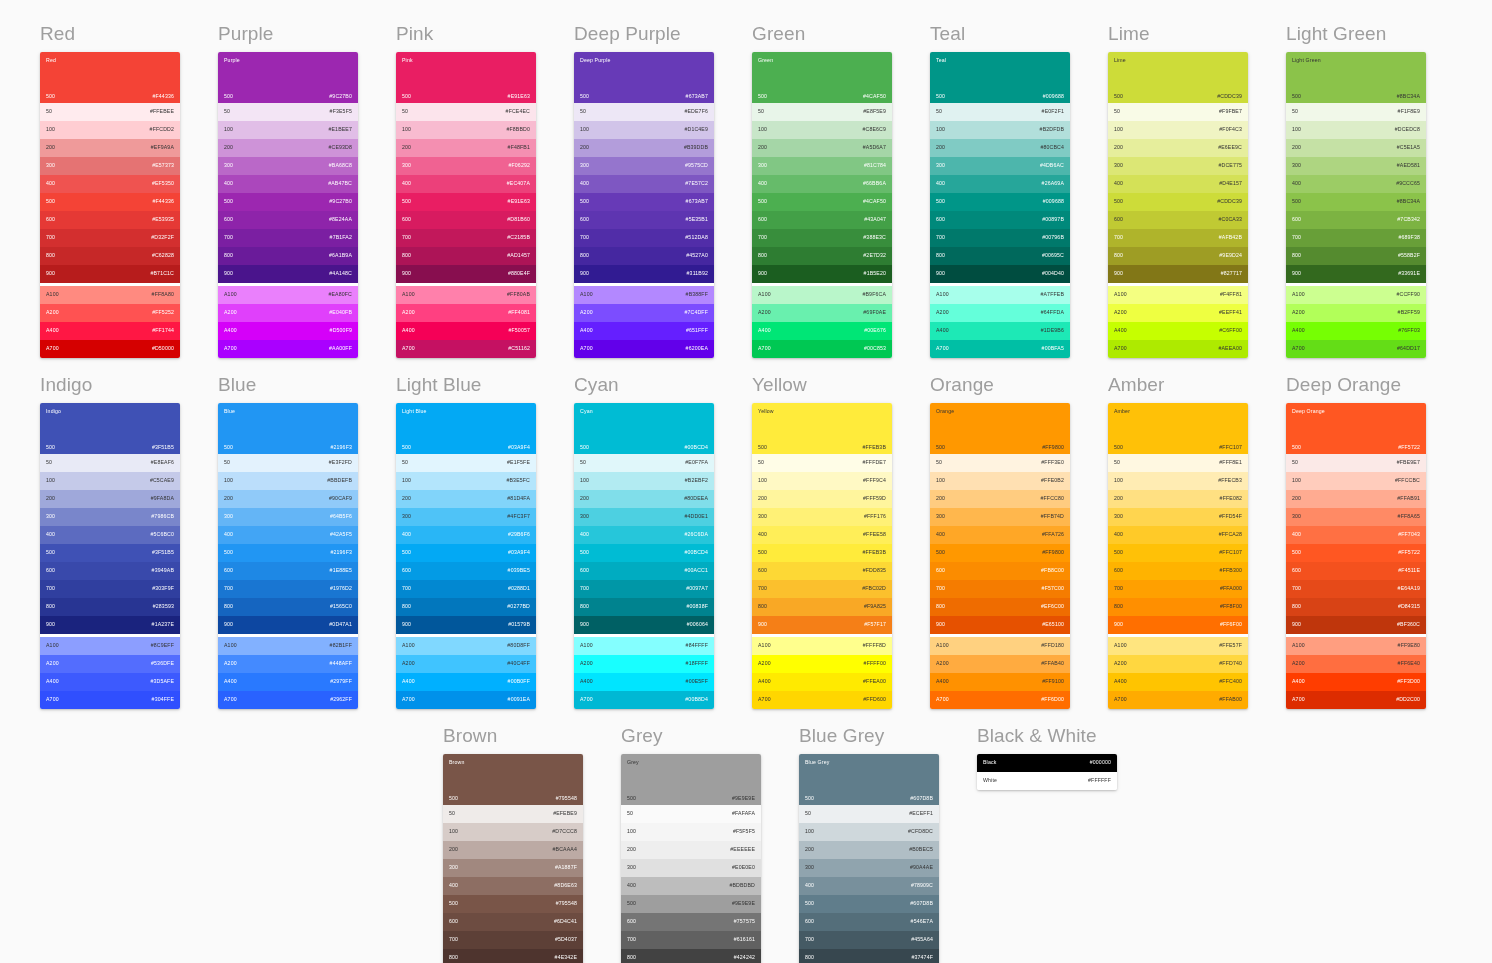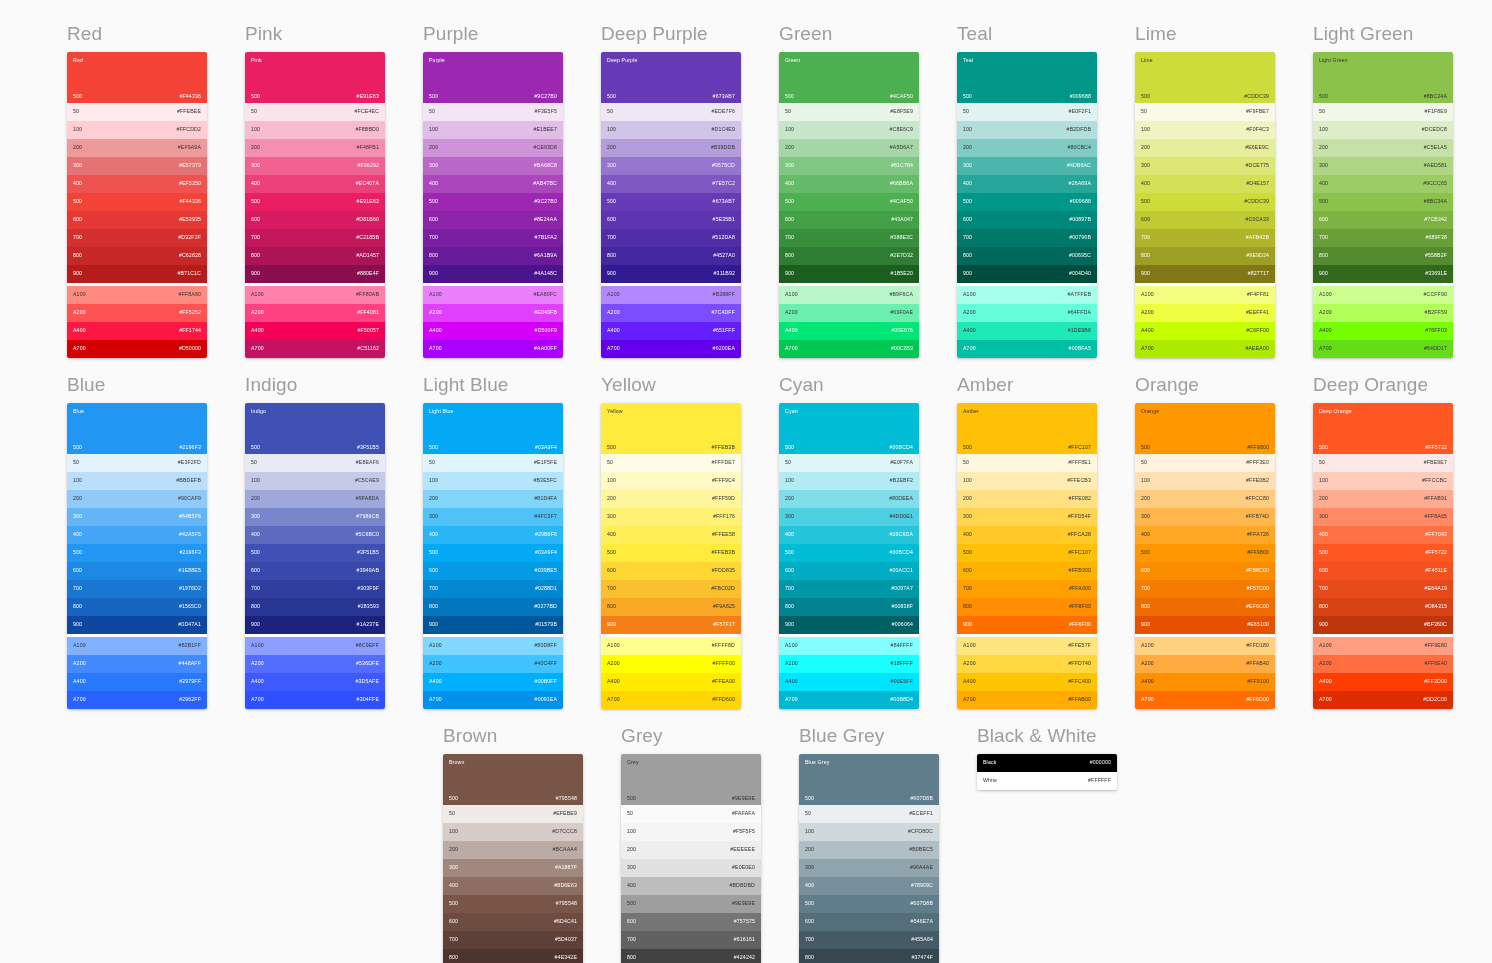--- a/index.html
+++ b/index.html
@@ -15,21 +15,21 @@
   #board {
     position: relative;
     width: 1492px;
     height: 963px;
     padding: 0;
   }
 
   .row {
     display: flex;
     gap: 38px;
-    padding-left: 67px;
+    padding-left: 40px;
   }
 
   .row-1 { padding-top: 22px; }
   .row-2 { padding-top: 15px; }
   .row-3 { padding-top: 15px; padding-left: 443px; }
 
   .palette {
     width: 140px;
     flex: 0 0 140px;
   }
@@ -153,20 +153,87 @@
             <span class="tone">A400</span>
             <span class="hex">#FF1744</span>
           </div>
           <div class="swatch" style="background: rgb(213, 0, 0); color: rgb(255, 255, 255);">
             <span class="tone">A700</span>
             <span class="hex">#D50000</span>
           </div>
         </div>
       </div>
       <div class="palette">
+        <div class="palette-title" style="color: rgb(158, 158, 158);">Purple</div>
+        <div class="card">
+          <div class="swatch hero" style="background: rgb(156, 39, 176); color: rgb(255, 255, 255);">
+            <span class="hero-name">Purple</span>
+            <span class="tone">500</span>
+            <span class="hex">#9C27B0</span>
+          </div>
+          <div class="swatch" style="background: rgb(243, 229, 245); color: rgb(51, 51, 51);">
+            <span class="tone">50</span>
+            <span class="hex">#F3E5F5</span>
+          </div>
+          <div class="swatch" style="background: rgb(225, 190, 231); color: rgb(51, 51, 51);">
+            <span class="tone">100</span>
+            <span class="hex">#E1BEE7</span>
+          </div>
+          <div class="swatch" style="background: rgb(206, 147, 216); color: rgb(51, 51, 51);">
+            <span class="tone">200</span>
+            <span class="hex">#CE93D8</span>
+          </div>
+          <div class="swatch" style="background: rgb(186, 104, 200); color: rgb(255, 255, 255);">
+            <span class="tone">300</span>
+            <span class="hex">#BA68C8</span>
+          </div>
+          <div class="swatch" style="background: rgb(171, 71, 188); color: rgb(255, 255, 255);">
+            <span class="tone">400</span>
+            <span class="hex">#AB47BC</span>
+          </div>
+          <div class="swatch" style="background: rgb(156, 39, 176); color: rgb(255, 255, 255);">
+            <span class="tone">500</span>
+            <span class="hex">#9C27B0</span>
+          </div>
+          <div class="swatch" style="background: rgb(142, 36, 170); color: rgb(255, 255, 255);">
+            <span class="tone">600</span>
+            <span class="hex">#8E24AA</span>
+          </div>
+          <div class="swatch" style="background: rgb(123, 31, 162); color: rgb(255, 255, 255);">
+            <span class="tone">700</span>
+            <span class="hex">#7B1FA2</span>
+          </div>
+          <div class="swatch" style="background: rgb(106, 27, 154); color: rgb(255, 255, 255);">
+            <span class="tone">800</span>
+            <span class="hex">#6A1B9A</span>
+          </div>
+          <div class="swatch" style="background: rgb(74, 20, 140); color: rgb(255, 255, 255);">
+            <span class="tone">900</span>
+            <span class="hex">#4A148C</span>
+          </div>
+          <div class="accent-gap"></div>
+          <div class="swatch" style="background: rgb(234, 128, 252); color: rgb(51, 51, 51);">
+            <span class="tone">A100</span>
+            <span class="hex">#EA80FC</span>
+          </div>
+          <div class="swatch" style="background: rgb(224, 64, 251); color: rgb(255, 255, 255);">
+            <span class="tone">A200</span>
+            <span class="hex">#E040FB</span>
+          </div>
+          <div class="swatch" style="background: rgb(213, 0, 249); color: rgb(255, 255, 255);">
+            <span class="tone">A400</span>
+            <span class="hex">#D500F9</span>
+          </div>
+          <div class="swatch" style="background: rgb(170, 0, 255); color: rgb(255, 255, 255);">
+            <span class="tone">A700</span>
+            <span class="hex">#AA00FF</span>
+          </div>
+        </div>
+      </div>
+      <div class="palette">
         <div class="palette-title" style="color: rgb(158, 158, 158);">Pink</div>
         <div class="card">
           <div class="swatch hero" style="background: rgb(233, 30, 99); color: rgb(255, 255, 255);">
             <span class="hero-name">Pink</span>
             <span class="tone">500</span>
             <span class="hex">#E91E63</span>
           </div>
           <div class="swatch" style="background: rgb(252, 228, 236); color: rgb(51, 51, 51);">
             <span class="tone">50</span>
             <span class="hex">#FCE4EC</span>
@@ -220,87 +287,20 @@
             <span class="tone">A400</span>
             <span class="hex">#F50057</span>
           </div>
           <div class="swatch" style="background: rgb(197, 17, 98); color: rgb(255, 255, 255);">
             <span class="tone">A700</span>
             <span class="hex">#C51162</span>
           </div>
         </div>
       </div>
       <div class="palette">
-        <div class="palette-title" style="color: rgb(158, 158, 158);">Purple</div>
-        <div class="card">
-          <div class="swatch hero" style="background: rgb(156, 39, 176); color: rgb(255, 255, 255);">
-            <span class="hero-name">Purple</span>
-            <span class="tone">500</span>
-            <span class="hex">#9C27B0</span>
-          </div>
-          <div class="swatch" style="background: rgb(243, 229, 245); color: rgb(51, 51, 51);">
-            <span class="tone">50</span>
-            <span class="hex">#F3E5F5</span>
-          </div>
-          <div class="swatch" style="background: rgb(225, 190, 231); color: rgb(51, 51, 51);">
-            <span class="tone">100</span>
-            <span class="hex">#E1BEE7</span>
-          </div>
-          <div class="swatch" style="background: rgb(206, 147, 216); color: rgb(51, 51, 51);">
-            <span class="tone">200</span>
-            <span class="hex">#CE93D8</span>
-          </div>
-          <div class="swatch" style="background: rgb(186, 104, 200); color: rgb(255, 255, 255);">
-            <span class="tone">300</span>
-            <span class="hex">#BA68C8</span>
-          </div>
-          <div class="swatch" style="background: rgb(171, 71, 188); color: rgb(255, 255, 255);">
-            <span class="tone">400</span>
-            <span class="hex">#AB47BC</span>
-          </div>
-          <div class="swatch" style="background: rgb(156, 39, 176); color: rgb(255, 255, 255);">
-            <span class="tone">500</span>
-            <span class="hex">#9C27B0</span>
-          </div>
-          <div class="swatch" style="background: rgb(142, 36, 170); color: rgb(255, 255, 255);">
-            <span class="tone">600</span>
-            <span class="hex">#8E24AA</span>
-          </div>
-          <div class="swatch" style="background: rgb(123, 31, 162); color: rgb(255, 255, 255);">
-            <span class="tone">700</span>
-            <span class="hex">#7B1FA2</span>
-          </div>
-          <div class="swatch" style="background: rgb(106, 27, 154); color: rgb(255, 255, 255);">
-            <span class="tone">800</span>
-            <span class="hex">#6A1B9A</span>
-          </div>
-          <div class="swatch" style="background: rgb(74, 20, 140); color: rgb(255, 255, 255);">
-            <span class="tone">900</span>
-            <span class="hex">#4A148C</span>
-          </div>
-          <div class="accent-gap"></div>
-          <div class="swatch" style="background: rgb(234, 128, 252); color: rgb(51, 51, 51);">
-            <span class="tone">A100</span>
-            <span class="hex">#EA80FC</span>
-          </div>
-          <div class="swatch" style="background: rgb(224, 64, 251); color: rgb(255, 255, 255);">
-            <span class="tone">A200</span>
-            <span class="hex">#E040FB</span>
-          </div>
-          <div class="swatch" style="background: rgb(213, 0, 249); color: rgb(255, 255, 255);">
-            <span class="tone">A400</span>
-            <span class="hex">#D500F9</span>
-          </div>
-          <div class="swatch" style="background: rgb(170, 0, 255); color: rgb(255, 255, 255);">
-            <span class="tone">A700</span>
-            <span class="hex">#AA00FF</span>
-          </div>
-        </div>
-      </div>
-      <div class="palette">
         <div class="palette-title" style="color: rgb(158, 158, 158);">Deep Purple</div>
         <div class="card">
           <div class="swatch hero" style="background: rgb(103, 58, 183); color: rgb(255, 255, 255);">
             <span class="hero-name">Deep Purple</span>
             <span class="tone">500</span>
             <span class="hex">#673AB7</span>
           </div>
           <div class="swatch" style="background: rgb(237, 231, 246); color: rgb(51, 51, 51);">
             <span class="tone">50</span>
             <span class="hex">#EDE7F6</span>
@@ -624,20 +624,87 @@
           </div>
           <div class="swatch" style="background: rgb(100, 221, 23); color: rgb(51, 51, 51);">
             <span class="tone">A700</span>
             <span class="hex">#64DD17</span>
           </div>
         </div>
       </div>
     </div>
     <div class="row row-2">
       <div class="palette">
+        <div class="palette-title" style="color: rgb(158, 158, 158);">Indigo</div>
+        <div class="card">
+          <div class="swatch hero" style="background: rgb(63, 81, 181); color: rgb(255, 255, 255);">
+            <span class="hero-name">Indigo</span>
+            <span class="tone">500</span>
+            <span class="hex">#3F51B5</span>
+          </div>
+          <div class="swatch" style="background: rgb(232, 234, 246); color: rgb(51, 51, 51);">
+            <span class="tone">50</span>
+            <span class="hex">#E8EAF6</span>
+          </div>
+          <div class="swatch" style="background: rgb(197, 202, 233); color: rgb(51, 51, 51);">
+            <span class="tone">100</span>
+            <span class="hex">#C5CAE9</span>
+          </div>
+          <div class="swatch" style="background: rgb(159, 168, 218); color: rgb(51, 51, 51);">
+            <span class="tone">200</span>
+            <span class="hex">#9FA8DA</span>
+          </div>
+          <div class="swatch" style="background: rgb(121, 134, 203); color: rgb(255, 255, 255);">
+            <span class="tone">300</span>
+            <span class="hex">#7986CB</span>
+          </div>
+          <div class="swatch" style="background: rgb(92, 107, 192); color: rgb(255, 255, 255);">
+            <span class="tone">400</span>
+            <span class="hex">#5C6BC0</span>
+          </div>
+          <div class="swatch" style="background: rgb(63, 81, 181); color: rgb(255, 255, 255);">
+            <span class="tone">500</span>
+            <span class="hex">#3F51B5</span>
+          </div>
+          <div class="swatch" style="background: rgb(57, 73, 171); color: rgb(255, 255, 255);">
+            <span class="tone">600</span>
+            <span class="hex">#3949AB</span>
+          </div>
+          <div class="swatch" style="background: rgb(48, 63, 159); color: rgb(255, 255, 255);">
+            <span class="tone">700</span>
+            <span class="hex">#303F9F</span>
+          </div>
+          <div class="swatch" style="background: rgb(40, 53, 147); color: rgb(255, 255, 255);">
+            <span class="tone">800</span>
+            <span class="hex">#283593</span>
+          </div>
+          <div class="swatch" style="background: rgb(26, 35, 126); color: rgb(255, 255, 255);">
+            <span class="tone">900</span>
+            <span class="hex">#1A237E</span>
+          </div>
+          <div class="accent-gap"></div>
+          <div class="swatch" style="background: rgb(140, 158, 255); color: rgb(51, 51, 51);">
+            <span class="tone">A100</span>
+            <span class="hex">#8C9EFF</span>
+          </div>
+          <div class="swatch" style="background: rgb(83, 109, 254); color: rgb(255, 255, 255);">
+            <span class="tone">A200</span>
+            <span class="hex">#536DFE</span>
+          </div>
+          <div class="swatch" style="background: rgb(61, 90, 254); color: rgb(255, 255, 255);">
+            <span class="tone">A400</span>
+            <span class="hex">#3D5AFE</span>
+          </div>
+          <div class="swatch" style="background: rgb(48, 79, 254); color: rgb(255, 255, 255);">
+            <span class="tone">A700</span>
+            <span class="hex">#304FFE</span>
+          </div>
+        </div>
+      </div>
+      <div class="palette">
         <div class="palette-title" style="color: rgb(158, 158, 158);">Blue</div>
         <div class="card">
           <div class="swatch hero" style="background: rgb(33, 150, 243); color: rgb(255, 255, 255);">
             <span class="hero-name">Blue</span>
             <span class="tone">500</span>
             <span class="hex">#2196F3</span>
           </div>
           <div class="swatch" style="background: rgb(227, 242, 253); color: rgb(51, 51, 51);">
             <span class="tone">50</span>
             <span class="hex">#E3F2FD</span>
@@ -691,87 +758,20 @@
             <span class="tone">A400</span>
             <span class="hex">#2979FF</span>
           </div>
           <div class="swatch" style="background: rgb(41, 98, 255); color: rgb(255, 255, 255);">
             <span class="tone">A700</span>
             <span class="hex">#2962FF</span>
           </div>
         </div>
       </div>
       <div class="palette">
-        <div class="palette-title" style="color: rgb(158, 158, 158);">Indigo</div>
-        <div class="card">
-          <div class="swatch hero" style="background: rgb(63, 81, 181); color: rgb(255, 255, 255);">
-            <span class="hero-name">Indigo</span>
-            <span class="tone">500</span>
-            <span class="hex">#3F51B5</span>
-          </div>
-          <div class="swatch" style="background: rgb(232, 234, 246); color: rgb(51, 51, 51);">
-            <span class="tone">50</span>
-            <span class="hex">#E8EAF6</span>
-          </div>
-          <div class="swatch" style="background: rgb(197, 202, 233); color: rgb(51, 51, 51);">
-            <span class="tone">100</span>
-            <span class="hex">#C5CAE9</span>
-          </div>
-          <div class="swatch" style="background: rgb(159, 168, 218); color: rgb(51, 51, 51);">
-            <span class="tone">200</span>
-            <span class="hex">#9FA8DA</span>
-          </div>
-          <div class="swatch" style="background: rgb(121, 134, 203); color: rgb(255, 255, 255);">
-            <span class="tone">300</span>
-            <span class="hex">#7986CB</span>
-          </div>
-          <div class="swatch" style="background: rgb(92, 107, 192); color: rgb(255, 255, 255);">
-            <span class="tone">400</span>
-            <span class="hex">#5C6BC0</span>
-          </div>
-          <div class="swatch" style="background: rgb(63, 81, 181); color: rgb(255, 255, 255);">
-            <span class="tone">500</span>
-            <span class="hex">#3F51B5</span>
-          </div>
-          <div class="swatch" style="background: rgb(57, 73, 171); color: rgb(255, 255, 255);">
-            <span class="tone">600</span>
-            <span class="hex">#3949AB</span>
-          </div>
-          <div class="swatch" style="background: rgb(48, 63, 159); color: rgb(255, 255, 255);">
-            <span class="tone">700</span>
-            <span class="hex">#303F9F</span>
-          </div>
-          <div class="swatch" style="background: rgb(40, 53, 147); color: rgb(255, 255, 255);">
-            <span class="tone">800</span>
-            <span class="hex">#283593</span>
-          </div>
-          <div class="swatch" style="background: rgb(26, 35, 126); color: rgb(255, 255, 255);">
-            <span class="tone">900</span>
-            <span class="hex">#1A237E</span>
-          </div>
-          <div class="accent-gap"></div>
-          <div class="swatch" style="background: rgb(140, 158, 255); color: rgb(51, 51, 51);">
-            <span class="tone">A100</span>
-            <span class="hex">#8C9EFF</span>
-          </div>
-          <div class="swatch" style="background: rgb(83, 109, 254); color: rgb(255, 255, 255);">
-            <span class="tone">A200</span>
-            <span class="hex">#536DFE</span>
-          </div>
-          <div class="swatch" style="background: rgb(61, 90, 254); color: rgb(255, 255, 255);">
-            <span class="tone">A400</span>
-            <span class="hex">#3D5AFE</span>
-          </div>
-          <div class="swatch" style="background: rgb(48, 79, 254); color: rgb(255, 255, 255);">
-            <span class="tone">A700</span>
-            <span class="hex">#304FFE</span>
-          </div>
-        </div>
-      </div>
-      <div class="palette">
         <div class="palette-title" style="color: rgb(158, 158, 158);">Light Blue</div>
         <div class="card">
           <div class="swatch hero" style="background: rgb(3, 169, 244); color: rgb(255, 255, 255);">
             <span class="hero-name">Light Blue</span>
             <span class="tone">500</span>
             <span class="hex">#03A9F4</span>
           </div>
           <div class="swatch" style="background: rgb(225, 245, 254); color: rgb(51, 51, 51);">
             <span class="tone">50</span>
             <span class="hex">#E1F5FE</span>
@@ -825,20 +825,87 @@
             <span class="tone">A400</span>
             <span class="hex">#00B0FF</span>
           </div>
           <div class="swatch" style="background: rgb(0, 145, 234); color: rgb(255, 255, 255);">
             <span class="tone">A700</span>
             <span class="hex">#0091EA</span>
           </div>
         </div>
       </div>
       <div class="palette">
+        <div class="palette-title" style="color: rgb(158, 158, 158);">Cyan</div>
+        <div class="card">
+          <div class="swatch hero" style="background: rgb(0, 188, 212); color: rgb(255, 255, 255);">
+            <span class="hero-name">Cyan</span>
+            <span class="tone">500</span>
+            <span class="hex">#00BCD4</span>
+          </div>
+          <div class="swatch" style="background: rgb(224, 247, 250); color: rgb(51, 51, 51);">
+            <span class="tone">50</span>
+            <span class="hex">#E0F7FA</span>
+          </div>
+          <div class="swatch" style="background: rgb(178, 235, 242); color: rgb(51, 51, 51);">
+            <span class="tone">100</span>
+            <span class="hex">#B2EBF2</span>
+          </div>
+          <div class="swatch" style="background: rgb(128, 222, 234); color: rgb(51, 51, 51);">
+            <span class="tone">200</span>
+            <span class="hex">#80DEEA</span>
+          </div>
+          <div class="swatch" style="background: rgb(77, 208, 225); color: rgb(51, 51, 51);">
+            <span class="tone">300</span>
+            <span class="hex">#4DD0E1</span>
+          </div>
+          <div class="swatch" style="background: rgb(38, 198, 218); color: rgb(255, 255, 255);">
+            <span class="tone">400</span>
+            <span class="hex">#26C6DA</span>
+          </div>
+          <div class="swatch" style="background: rgb(0, 188, 212); color: rgb(255, 255, 255);">
+            <span class="tone">500</span>
+            <span class="hex">#00BCD4</span>
+          </div>
+          <div class="swatch" style="background: rgb(0, 172, 193); color: rgb(255, 255, 255);">
+            <span class="tone">600</span>
+            <span class="hex">#00ACC1</span>
+          </div>
+          <div class="swatch" style="background: rgb(0, 151, 167); color: rgb(255, 255, 255);">
+            <span class="tone">700</span>
+            <span class="hex">#0097A7</span>
+          </div>
+          <div class="swatch" style="background: rgb(0, 131, 143); color: rgb(255, 255, 255);">
+            <span class="tone">800</span>
+            <span class="hex">#00838F</span>
+          </div>
+          <div class="swatch" style="background: rgb(0, 96, 100); color: rgb(255, 255, 255);">
+            <span class="tone">900</span>
+            <span class="hex">#006064</span>
+          </div>
+          <div class="accent-gap"></div>
+          <div class="swatch" style="background: rgb(132, 255, 255); color: rgb(51, 51, 51);">
+            <span class="tone">A100</span>
+            <span class="hex">#84FFFF</span>
+          </div>
+          <div class="swatch" style="background: rgb(24, 255, 255); color: rgb(51, 51, 51);">
+            <span class="tone">A200</span>
+            <span class="hex">#18FFFF</span>
+          </div>
+          <div class="swatch" style="background: rgb(0, 229, 255); color: rgb(51, 51, 51);">
+            <span class="tone">A400</span>
+            <span class="hex">#00E5FF</span>
+          </div>
+          <div class="swatch" style="background: rgb(0, 184, 212); color: rgb(255, 255, 255);">
+            <span class="tone">A700</span>
+            <span class="hex">#00B8D4</span>
+          </div>
+        </div>
+      </div>
+      <div class="palette">
         <div class="palette-title" style="color: rgb(158, 158, 158);">Yellow</div>
         <div class="card">
           <div class="swatch hero" style="background: rgb(255, 235, 59); color: rgb(51, 51, 51);">
             <span class="hero-name">Yellow</span>
             <span class="tone">500</span>
             <span class="hex">#FFEB3B</span>
           </div>
           <div class="swatch" style="background: rgb(255, 253, 231); color: rgb(51, 51, 51);">
             <span class="tone">50</span>
             <span class="hex">#FFFDE7</span>
@@ -892,83 +959,83 @@
             <span class="tone">A400</span>
             <span class="hex">#FFEA00</span>
           </div>
           <div class="swatch" style="background: rgb(255, 214, 0); color: rgb(51, 51, 51);">
             <span class="tone">A700</span>
             <span class="hex">#FFD600</span>
           </div>
         </div>
       </div>
       <div class="palette">
-        <div class="palette-title" style="color: rgb(158, 158, 158);">Cyan</div>
-        <div class="card">
-          <div class="swatch hero" style="background: rgb(0, 188, 212); color: rgb(255, 255, 255);">
-            <span class="hero-name">Cyan</span>
-            <span class="tone">500</span>
-            <span class="hex">#00BCD4</span>
-          </div>
-          <div class="swatch" style="background: rgb(224, 247, 250); color: rgb(51, 51, 51);">
-            <span class="tone">50</span>
-            <span class="hex">#E0F7FA</span>
-          </div>
-          <div class="swatch" style="background: rgb(178, 235, 242); color: rgb(51, 51, 51);">
-            <span class="tone">100</span>
-            <span class="hex">#B2EBF2</span>
-          </div>
-          <div class="swatch" style="background: rgb(128, 222, 234); color: rgb(51, 51, 51);">
-            <span class="tone">200</span>
-            <span class="hex">#80DEEA</span>
-          </div>
-          <div class="swatch" style="background: rgb(77, 208, 225); color: rgb(51, 51, 51);">
-            <span class="tone">300</span>
-            <span class="hex">#4DD0E1</span>
-          </div>
-          <div class="swatch" style="background: rgb(38, 198, 218); color: rgb(255, 255, 255);">
-            <span class="tone">400</span>
-            <span class="hex">#26C6DA</span>
-          </div>
-          <div class="swatch" style="background: rgb(0, 188, 212); color: rgb(255, 255, 255);">
-            <span class="tone">500</span>
-            <span class="hex">#00BCD4</span>
-          </div>
-          <div class="swatch" style="background: rgb(0, 172, 193); color: rgb(255, 255, 255);">
-            <span class="tone">600</span>
-            <span class="hex">#00ACC1</span>
-          </div>
-          <div class="swatch" style="background: rgb(0, 151, 167); color: rgb(255, 255, 255);">
-            <span class="tone">700</span>
-            <span class="hex">#0097A7</span>
-          </div>
-          <div class="swatch" style="background: rgb(0, 131, 143); color: rgb(255, 255, 255);">
-            <span class="tone">800</span>
-            <span class="hex">#00838F</span>
-          </div>
-          <div class="swatch" style="background: rgb(0, 96, 100); color: rgb(255, 255, 255);">
-            <span class="tone">900</span>
-            <span class="hex">#006064</span>
-          </div>
-          <div class="accent-gap"></div>
-          <div class="swatch" style="background: rgb(132, 255, 255); color: rgb(51, 51, 51);">
-            <span class="tone">A100</span>
-            <span class="hex">#84FFFF</span>
-          </div>
-          <div class="swatch" style="background: rgb(24, 255, 255); color: rgb(51, 51, 51);">
-            <span class="tone">A200</span>
-            <span class="hex">#18FFFF</span>
-          </div>
-          <div class="swatch" style="background: rgb(0, 229, 255); color: rgb(51, 51, 51);">
-            <span class="tone">A400</span>
-            <span class="hex">#00E5FF</span>
-          </div>
-          <div class="swatch" style="background: rgb(0, 184, 212); color: rgb(255, 255, 255);">
-            <span class="tone">A700</span>
-            <span class="hex">#00B8D4</span>
+        <div class="palette-title" style="color: rgb(158, 158, 158);">Orange</div>
+        <div class="card">
+          <div class="swatch hero" style="background: rgb(255, 152, 0); color: rgb(51, 51, 51);">
+            <span class="hero-name">Orange</span>
+            <span class="tone">500</span>
+            <span class="hex">#FF9800</span>
+          </div>
+          <div class="swatch" style="background: rgb(255, 243, 224); color: rgb(51, 51, 51);">
+            <span class="tone">50</span>
+            <span class="hex">#FFF3E0</span>
+          </div>
+          <div class="swatch" style="background: rgb(255, 224, 178); color: rgb(51, 51, 51);">
+            <span class="tone">100</span>
+            <span class="hex">#FFE0B2</span>
+          </div>
+          <div class="swatch" style="background: rgb(255, 204, 128); color: rgb(51, 51, 51);">
+            <span class="tone">200</span>
+            <span class="hex">#FFCC80</span>
+          </div>
+          <div class="swatch" style="background: rgb(255, 183, 77); color: rgb(51, 51, 51);">
+            <span class="tone">300</span>
+            <span class="hex">#FFB74D</span>
+          </div>
+          <div class="swatch" style="background: rgb(255, 167, 38); color: rgb(51, 51, 51);">
+            <span class="tone">400</span>
+            <span class="hex">#FFA726</span>
+          </div>
+          <div class="swatch" style="background: rgb(255, 152, 0); color: rgb(51, 51, 51);">
+            <span class="tone">500</span>
+            <span class="hex">#FF9800</span>
+          </div>
+          <div class="swatch" style="background: rgb(251, 140, 0); color: rgb(255, 255, 255);">
+            <span class="tone">600</span>
+            <span class="hex">#FB8C00</span>
+          </div>
+          <div class="swatch" style="background: rgb(245, 124, 0); color: rgb(255, 255, 255);">
+            <span class="tone">700</span>
+            <span class="hex">#F57C00</span>
+          </div>
+          <div class="swatch" style="background: rgb(239, 108, 0); color: rgb(255, 255, 255);">
+            <span class="tone">800</span>
+            <span class="hex">#EF6C00</span>
+          </div>
+          <div class="swatch" style="background: rgb(230, 81, 0); color: rgb(255, 255, 255);">
+            <span class="tone">900</span>
+            <span class="hex">#E65100</span>
+          </div>
+          <div class="accent-gap"></div>
+          <div class="swatch" style="background: rgb(255, 209, 128); color: rgb(51, 51, 51);">
+            <span class="tone">A100</span>
+            <span class="hex">#FFD180</span>
+          </div>
+          <div class="swatch" style="background: rgb(255, 171, 64); color: rgb(51, 51, 51);">
+            <span class="tone">A200</span>
+            <span class="hex">#FFAB40</span>
+          </div>
+          <div class="swatch" style="background: rgb(255, 145, 0); color: rgb(51, 51, 51);">
+            <span class="tone">A400</span>
+            <span class="hex">#FF9100</span>
+          </div>
+          <div class="swatch" style="background: rgb(255, 109, 0); color: rgb(255, 255, 255);">
+            <span class="tone">A700</span>
+            <span class="hex">#FF6D00</span>
           </div>
         </div>
       </div>
       <div class="palette">
         <div class="palette-title" style="color: rgb(158, 158, 158);">Amber</div>
         <div class="card">
           <div class="swatch hero" style="background: rgb(255, 193, 7); color: rgb(51, 51, 51);">
             <span class="hero-name">Amber</span>
             <span class="tone">500</span>
             <span class="hex">#FFC107</span>
@@ -1022,87 +1089,20 @@
             <span class="tone">A200</span>
             <span class="hex">#FFD740</span>
           </div>
           <div class="swatch" style="background: rgb(255, 196, 0); color: rgb(51, 51, 51);">
             <span class="tone">A400</span>
             <span class="hex">#FFC400</span>
           </div>
           <div class="swatch" style="background: rgb(255, 171, 0); color: rgb(51, 51, 51);">
             <span class="tone">A700</span>
             <span class="hex">#FFAB00</span>
-          </div>
-        </div>
-      </div>
-      <div class="palette">
-        <div class="palette-title" style="color: rgb(158, 158, 158);">Orange</div>
-        <div class="card">
-          <div class="swatch hero" style="background: rgb(255, 152, 0); color: rgb(51, 51, 51);">
-            <span class="hero-name">Orange</span>
-            <span class="tone">500</span>
-            <span class="hex">#FF9800</span>
-          </div>
-          <div class="swatch" style="background: rgb(255, 243, 224); color: rgb(51, 51, 51);">
-            <span class="tone">50</span>
-            <span class="hex">#FFF3E0</span>
-          </div>
-          <div class="swatch" style="background: rgb(255, 224, 178); color: rgb(51, 51, 51);">
-            <span class="tone">100</span>
-            <span class="hex">#FFE0B2</span>
-          </div>
-          <div class="swatch" style="background: rgb(255, 204, 128); color: rgb(51, 51, 51);">
-            <span class="tone">200</span>
-            <span class="hex">#FFCC80</span>
-          </div>
-          <div class="swatch" style="background: rgb(255, 183, 77); color: rgb(51, 51, 51);">
-            <span class="tone">300</span>
-            <span class="hex">#FFB74D</span>
-          </div>
-          <div class="swatch" style="background: rgb(255, 167, 38); color: rgb(51, 51, 51);">
-            <span class="tone">400</span>
-            <span class="hex">#FFA726</span>
-          </div>
-          <div class="swatch" style="background: rgb(255, 152, 0); color: rgb(51, 51, 51);">
-            <span class="tone">500</span>
-            <span class="hex">#FF9800</span>
-          </div>
-          <div class="swatch" style="background: rgb(251, 140, 0); color: rgb(255, 255, 255);">
-            <span class="tone">600</span>
-            <span class="hex">#FB8C00</span>
-          </div>
-          <div class="swatch" style="background: rgb(245, 124, 0); color: rgb(255, 255, 255);">
-            <span class="tone">700</span>
-            <span class="hex">#F57C00</span>
-          </div>
-          <div class="swatch" style="background: rgb(239, 108, 0); color: rgb(255, 255, 255);">
-            <span class="tone">800</span>
-            <span class="hex">#EF6C00</span>
-          </div>
-          <div class="swatch" style="background: rgb(230, 81, 0); color: rgb(255, 255, 255);">
-            <span class="tone">900</span>
-            <span class="hex">#E65100</span>
-          </div>
-          <div class="accent-gap"></div>
-          <div class="swatch" style="background: rgb(255, 209, 128); color: rgb(51, 51, 51);">
-            <span class="tone">A100</span>
-            <span class="hex">#FFD180</span>
-          </div>
-          <div class="swatch" style="background: rgb(255, 171, 64); color: rgb(51, 51, 51);">
-            <span class="tone">A200</span>
-            <span class="hex">#FFAB40</span>
-          </div>
-          <div class="swatch" style="background: rgb(255, 145, 0); color: rgb(51, 51, 51);">
-            <span class="tone">A400</span>
-            <span class="hex">#FF9100</span>
-          </div>
-          <div class="swatch" style="background: rgb(255, 109, 0); color: rgb(255, 255, 255);">
-            <span class="tone">A700</span>
-            <span class="hex">#FF6D00</span>
           </div>
         </div>
       </div>
       <div class="palette">
         <div class="palette-title" style="color: rgb(158, 158, 158);">Deep Orange</div>
         <div class="card">
           <div class="swatch hero" style="background: rgb(255, 87, 34); color: rgb(255, 255, 255);">
             <span class="hero-name">Deep Orange</span>
             <span class="tone">500</span>
             <span class="hex">#FF5722</span>

